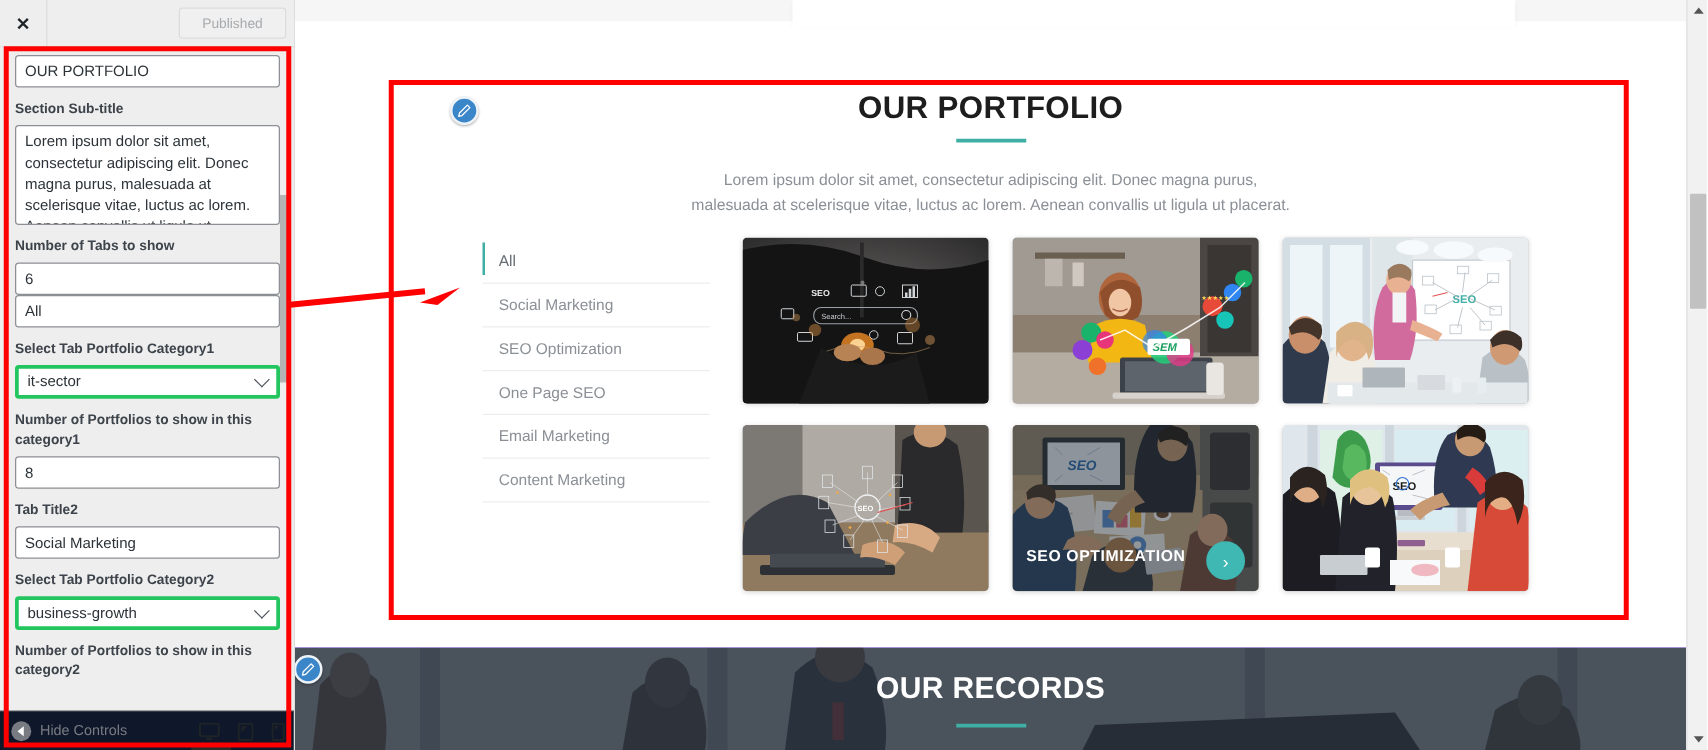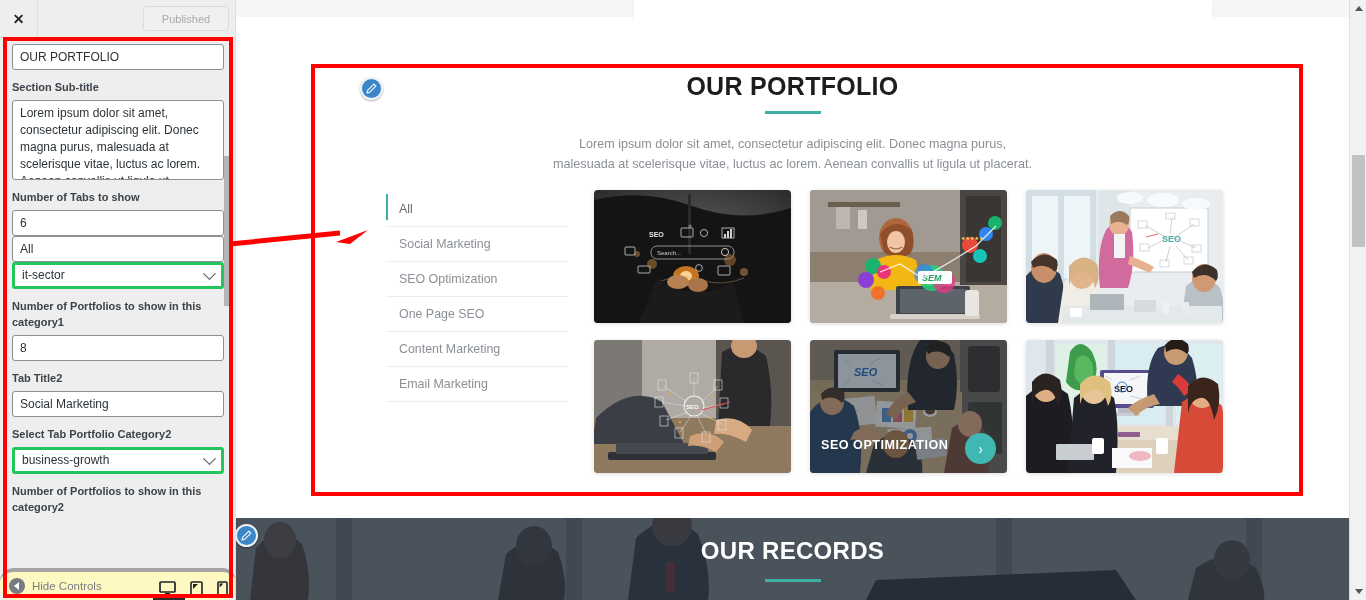--- a/index.html
+++ b/index.html
@@ -120,23 +120,23 @@
     position: absolute; left: 1px; top: 118px;
     width: 8px; height: 150px;
     background: #b4b4b4;
     border-radius: 0px;
   }
 
   
   #sidebar-footer {
     position: absolute; left: 0; bottom: 0;
     width: 236px; height: 32px;
-    background: #fef9c3;
-    border-top: 4px solid #a3a3a3;
-    display: flex; align-items: center; border-radius: 14px;
+    background: #0f172a;
+    border-top: 1px solid #a3a3a3;
+    display: flex; align-items: center;
   }
   #hide-controls {
     display: flex; align-items: center; gap: 7px;
     margin-left: 9px; cursor: pointer;
   }
   .circle-arrow {
     width: 16px; height: 16px; border-radius: 50%;
     background: #787c82;
     display: flex; align-items: center; justify-content: center;
   }
@@ -364,20 +364,21 @@
       <div class="sb-input">OUR PORTFOLIO</div>
 
       <div class="sb-label">Section Sub-title</div>
       <div class="sb-textarea">Lorem ipsum dolor sit amet, consectetur adipiscing elit. Donec magna purus, malesuada at scelerisque vitae, luctus ac lorem. Aenean convallis ut ligula ut placerat.</div>
 
       <div class="sb-label">Number of Tabs to show</div>
       <div class="sb-input">6</div>
 
       <div class="sb-input">All</div>
 
+      <div class="sb-label">Select Tab Portfolio Category1</div>
       <div class="sb-select">
         <span>it-sector</span>
         <span class="chev"></span>
       </div>
 
       <div class="sb-label">Number of Portfolios to show in this category1</div>
       <div class="sb-input">8</div>
 
       <div class="sb-label">Tab Title2</div>
       <div class="sb-input">Social Marketing</div>
@@ -449,24 +450,24 @@
         <div class="tab-item">
             <span>Social Marketing</span>
           </div>
         <div class="tab-item">
             <span>SEO Optimization</span>
           </div>
         <div class="tab-item">
             <span>One Page SEO</span>
           </div>
         <div class="tab-item">
+            <span>Email Marketing</span>
+          </div>
+        <div class="tab-item">
             <span>Content Marketing</span>
-          </div>
-        <div class="tab-item">
-            <span>Email Marketing</span>
           </div>
       </div>
 
       <div id="grid">
 
         <div class="g-row">
 
           <div class="card">
             <svg viewBox="0 0 197 133" preserveAspectRatio="xMidYMid slice">
               <defs>

